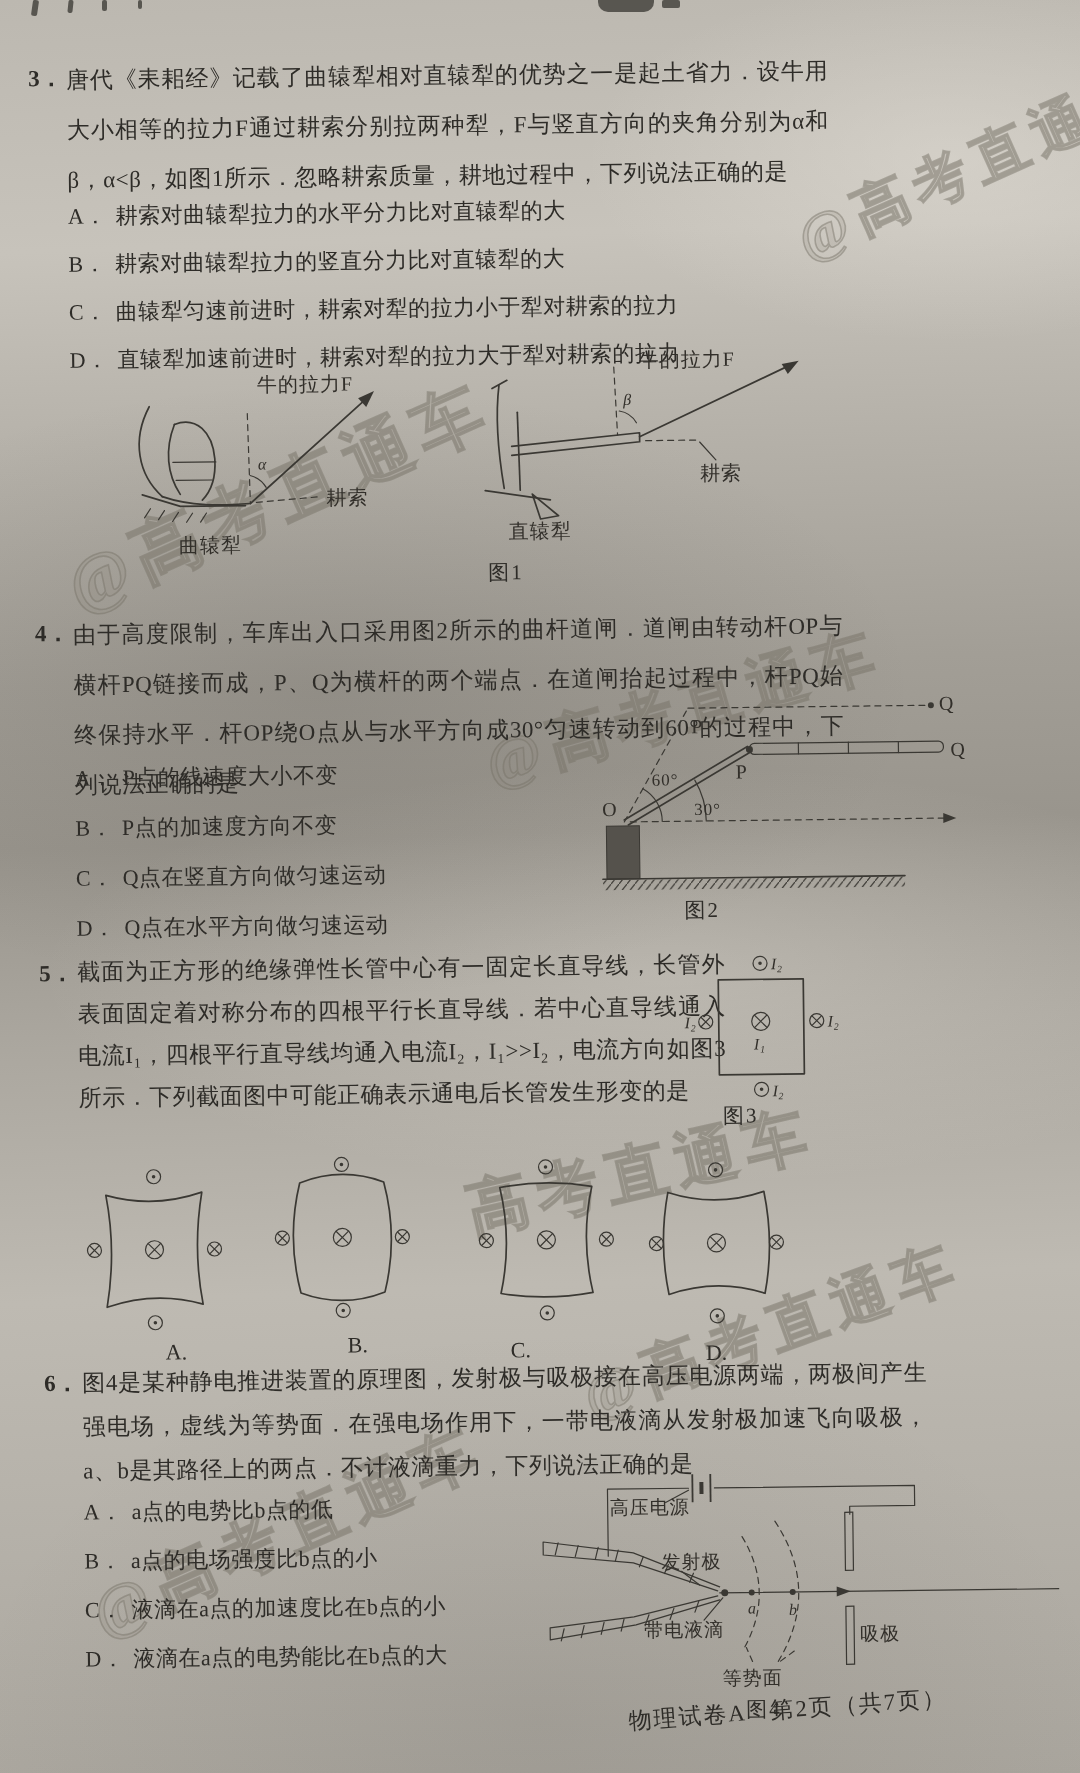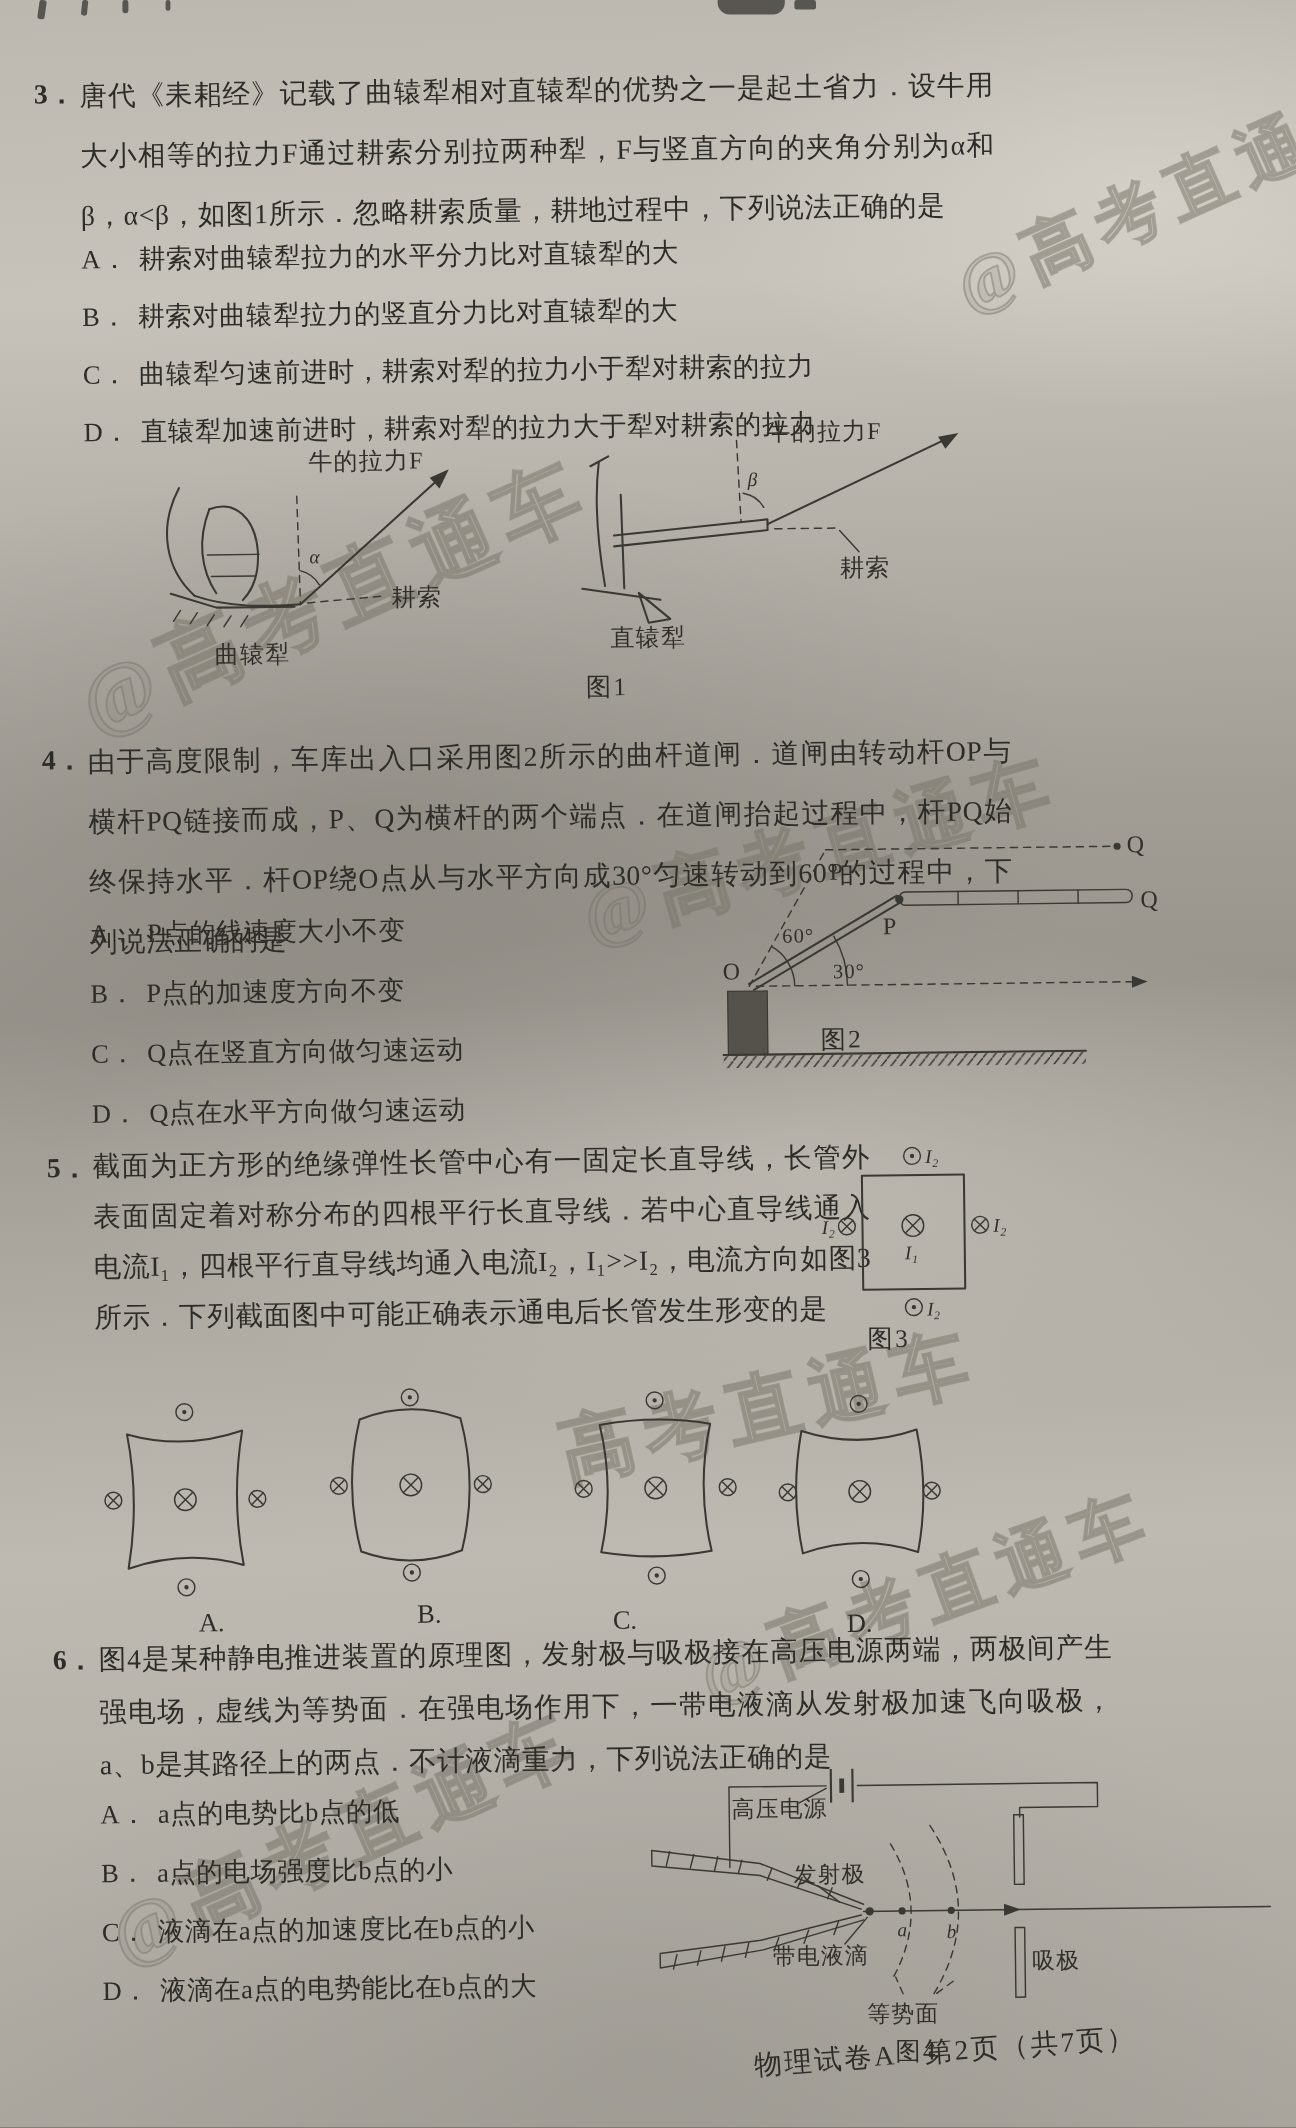--- a/index.html
+++ b/index.html
@@ -137,21 +137,21 @@
         <path class="lt" d="M112,168 A82,82 0 0 0 101,127"></path>
       </g>
       <text class="svgt" x="8" y="162">O</text>
       <text class="svgt" x="98" y="80">P</text>
       <text class="svgt" x="346" y="60">Q</text>
       <text class="svgt" x="142" y="126">P</text>
       <text class="svgt" x="357" y="106">Q</text>
       <text class="svgt" x="58" y="132" style="font-size:17px">60°</text>
       <text class="svgt" x="100" y="162" style="font-size:17px">30°</text>
     </svg>
-    <div class="figcap" style="left:684px;top:854px">图2</div>
+    <div class="figcap" style="left:684px;top:898px">图2</div>
 
     <div class="qnum" style="left:38px;top:952px">5．</div>
     <div class="stem" style="left:76px;top:946px;width:648px;line-height:42px">截面为正方形的绝缘弹性长管中心有一固定长直导线，长管外表面固定着对称分布的四根平行长直导线．若中心直导线通入电流I₁，四根平行直导线均通入电流I₂，I₁&gt;&gt;I₂，电流方向如图3所示．下列截面图中可能正确表示通电后长管发生形变的是</div>
 
     <svg style="left:682px;top:952px" width="165" height="175" viewBox="0 0 165 175">
       <rect x="35" y="30" width="85" height="95" class="ln"></rect>
       <g>
         <circle class="lt" cx="77" cy="14" r="7"></circle>
           <circle class="fillink" cx="77" cy="14" r="1.8"></circle>
       </g>

